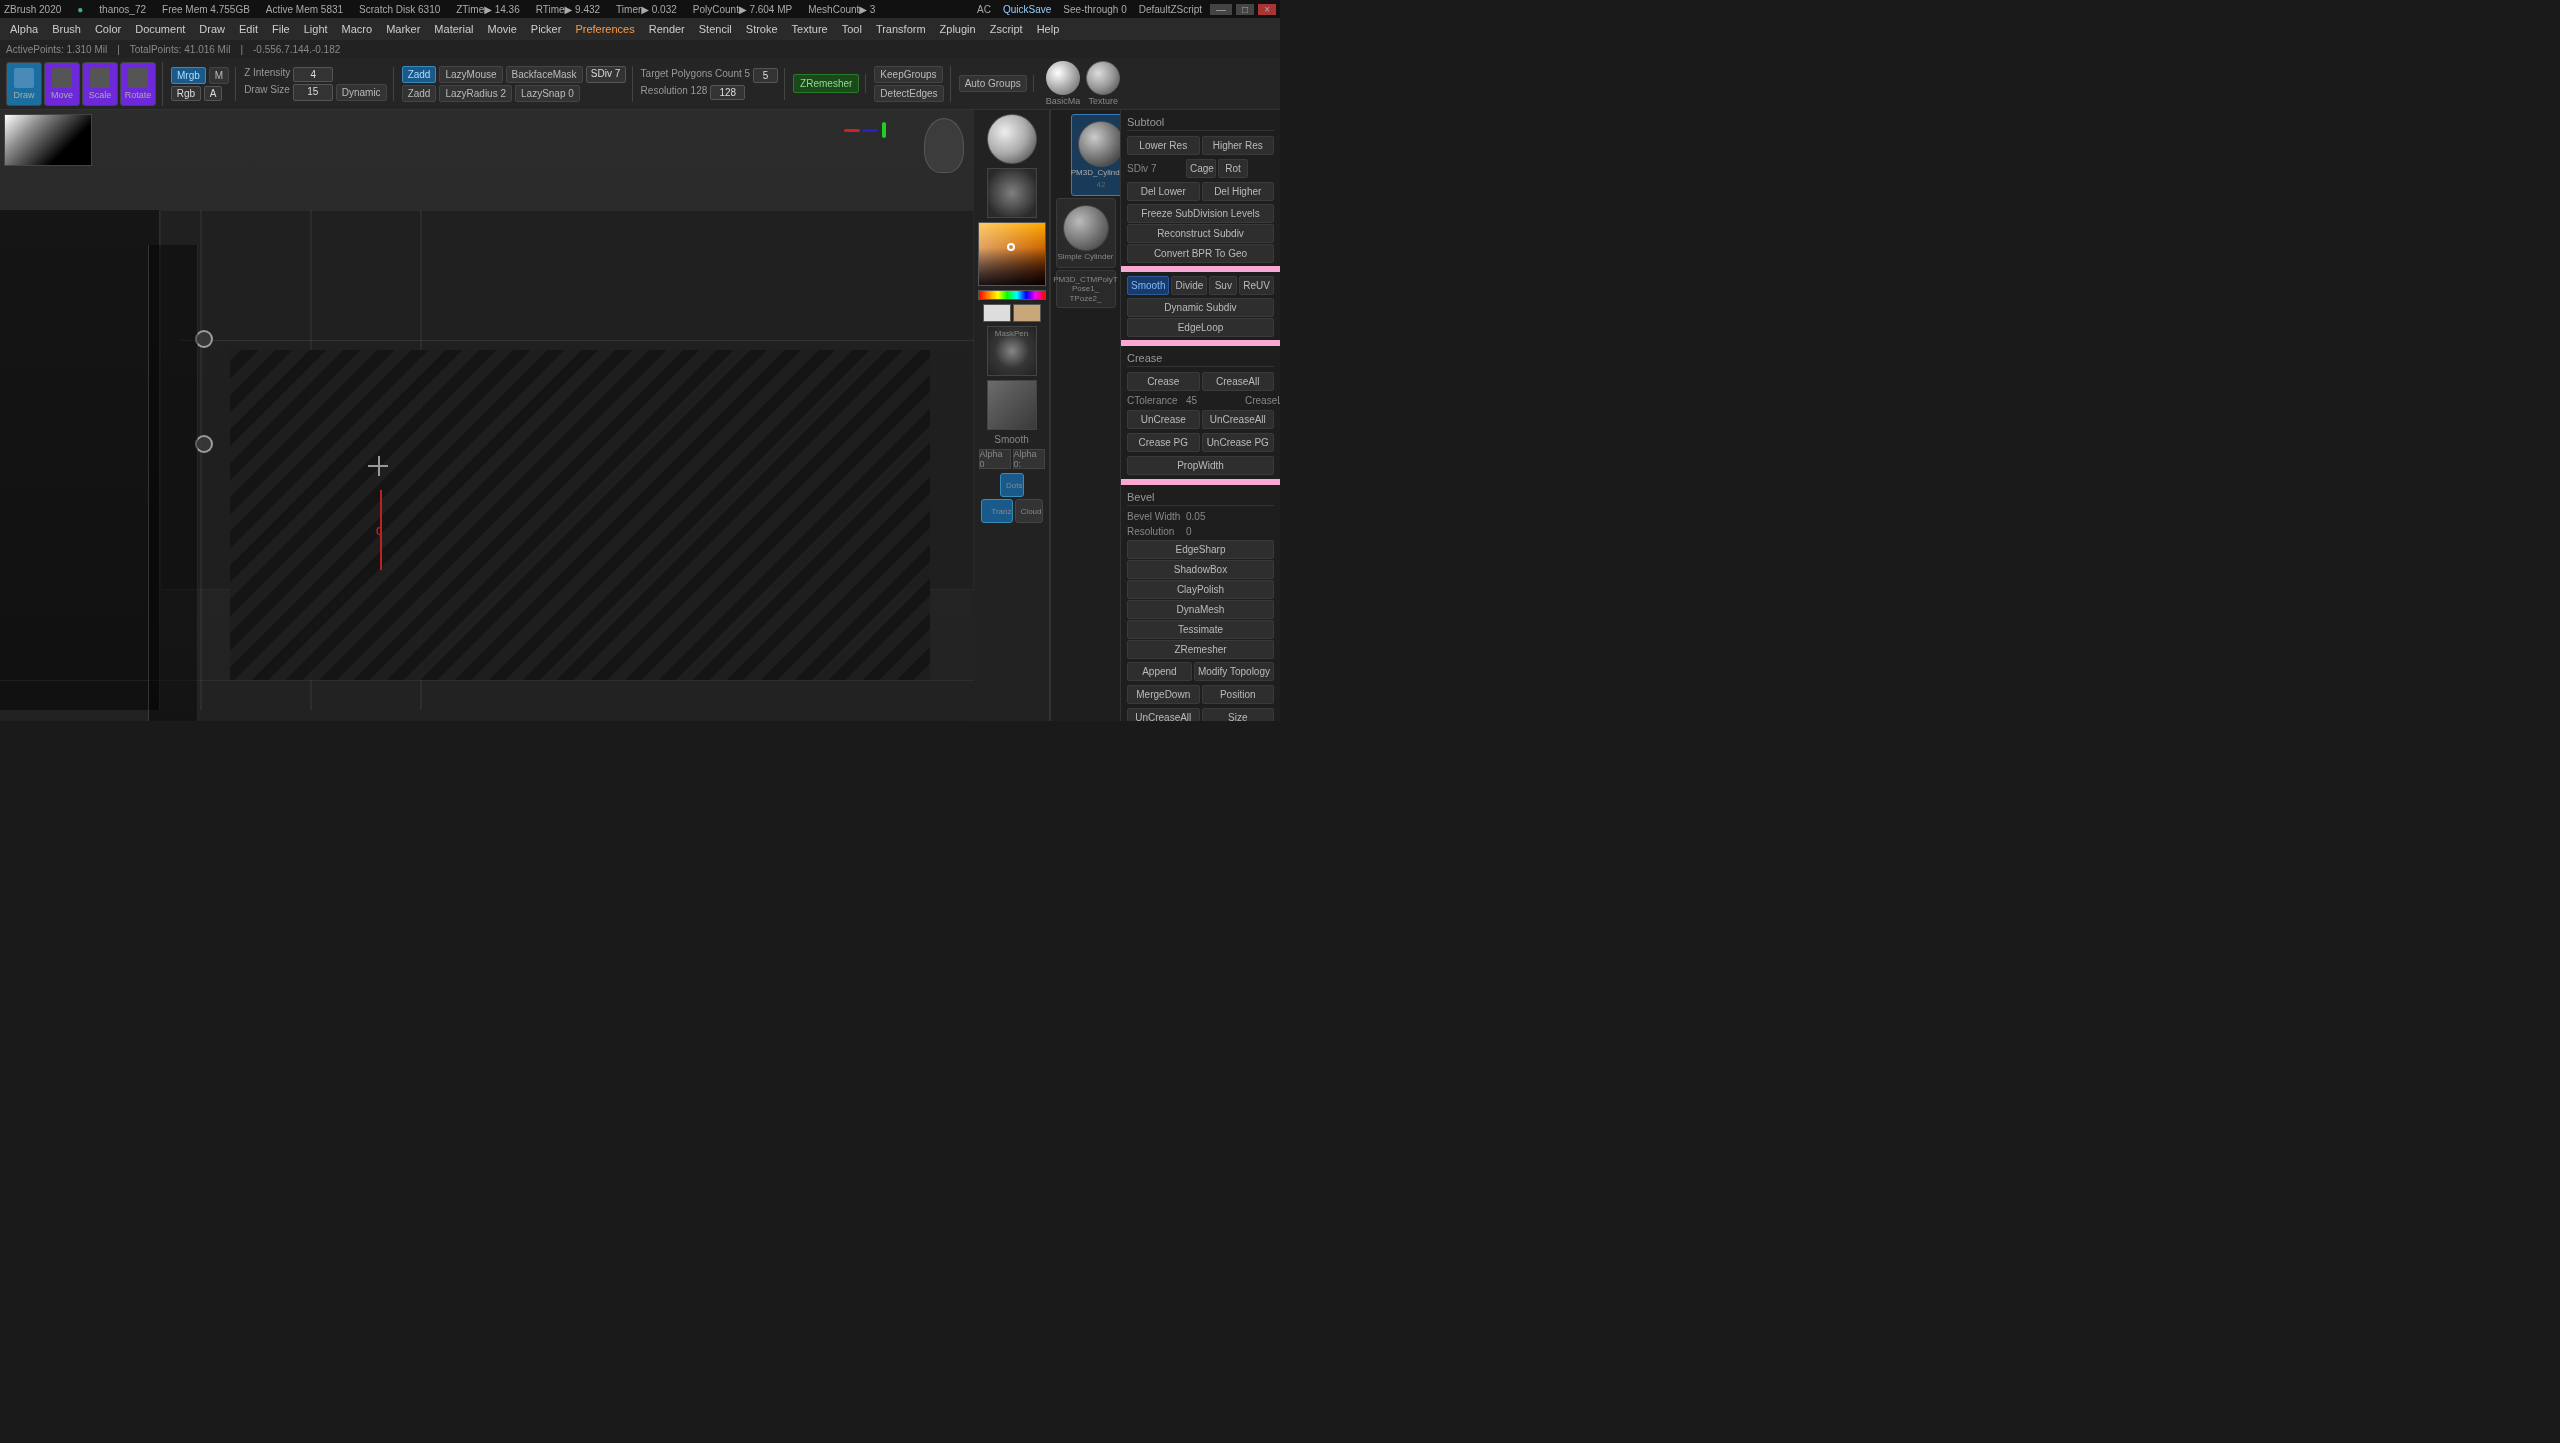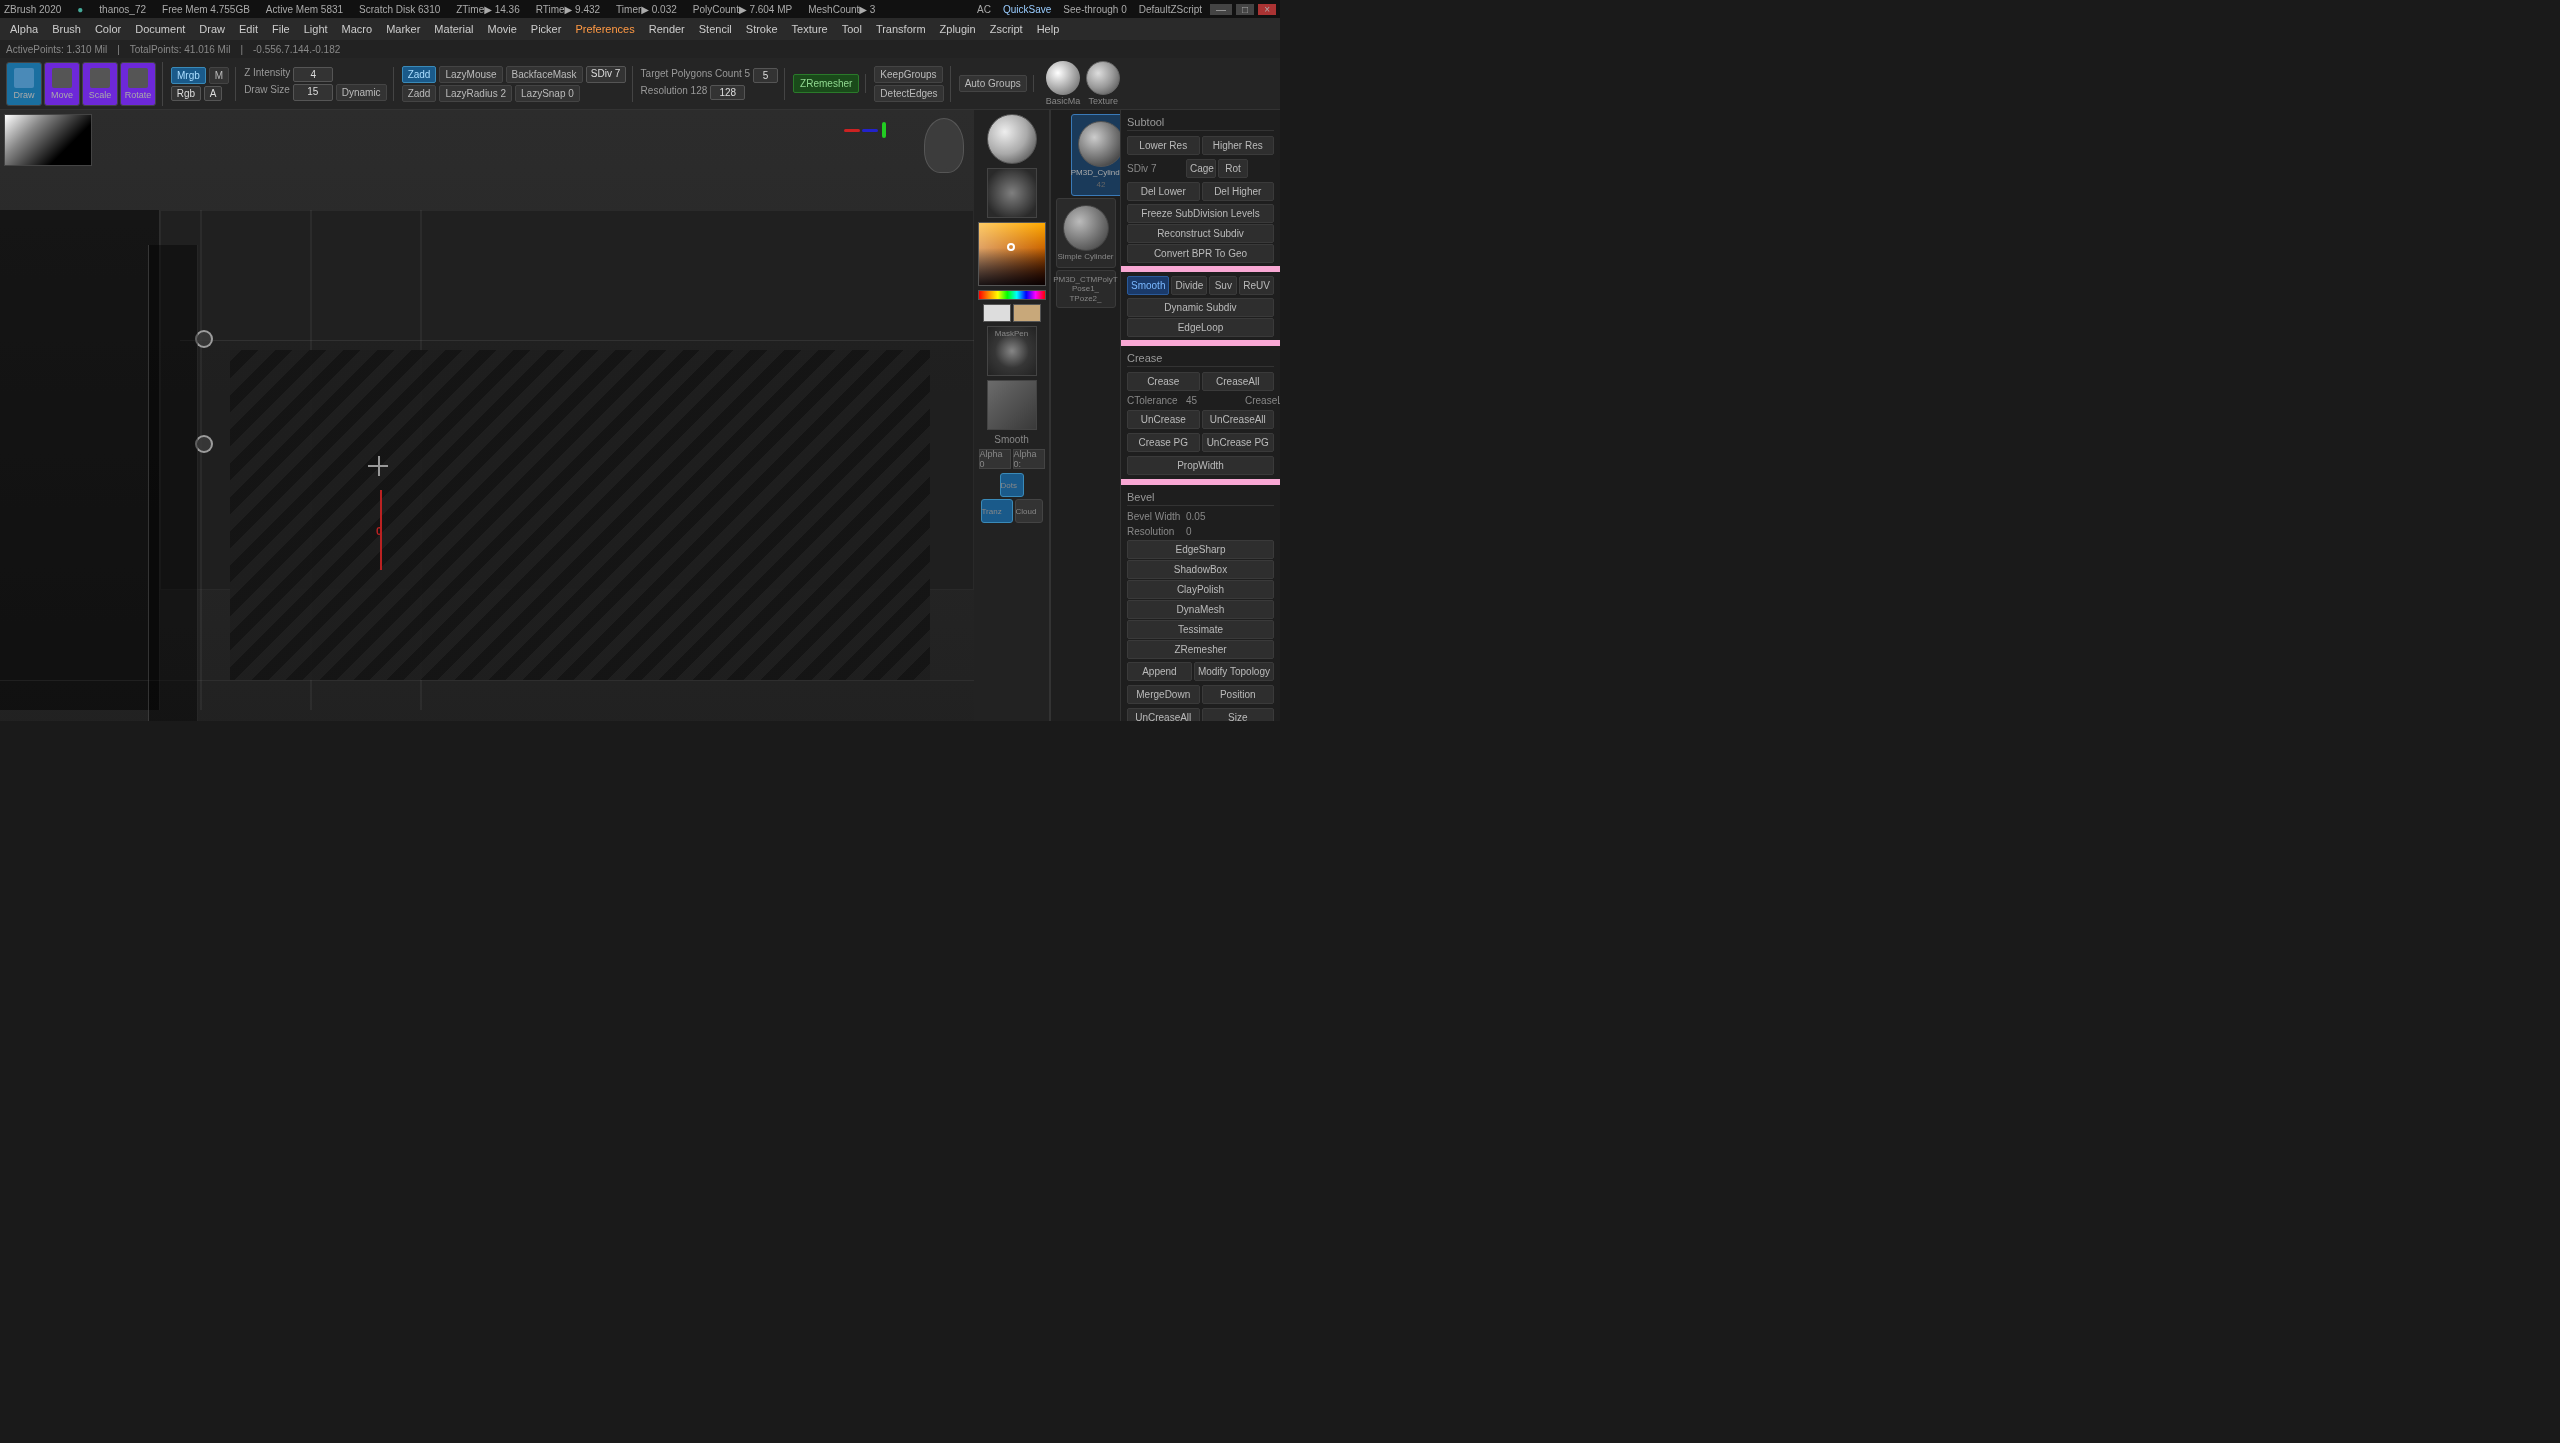--- a/index.html
+++ b/index.html
@@ -303,21 +303,21 @@
       padding: 2px 6px;
     }
     .bs-btn {
       width: 24px;
       height: 24px;
       background: #333;
       border: 1px solid #444;
       border-radius: 3px;
       display: flex;
       align-items: center;
-      justify-content: flex-start;
+      justify-content: flex-end;
       cursor: pointer;
       font-size: 9px;
       color: #888;
     }
     .bs-btn.active { background: #1a5a8a; border-color: #3a8ab8; }
 
     
     .zremesh-btn {
       background: #1a4a1a;
       border: 1px solid #2a7a2a;

